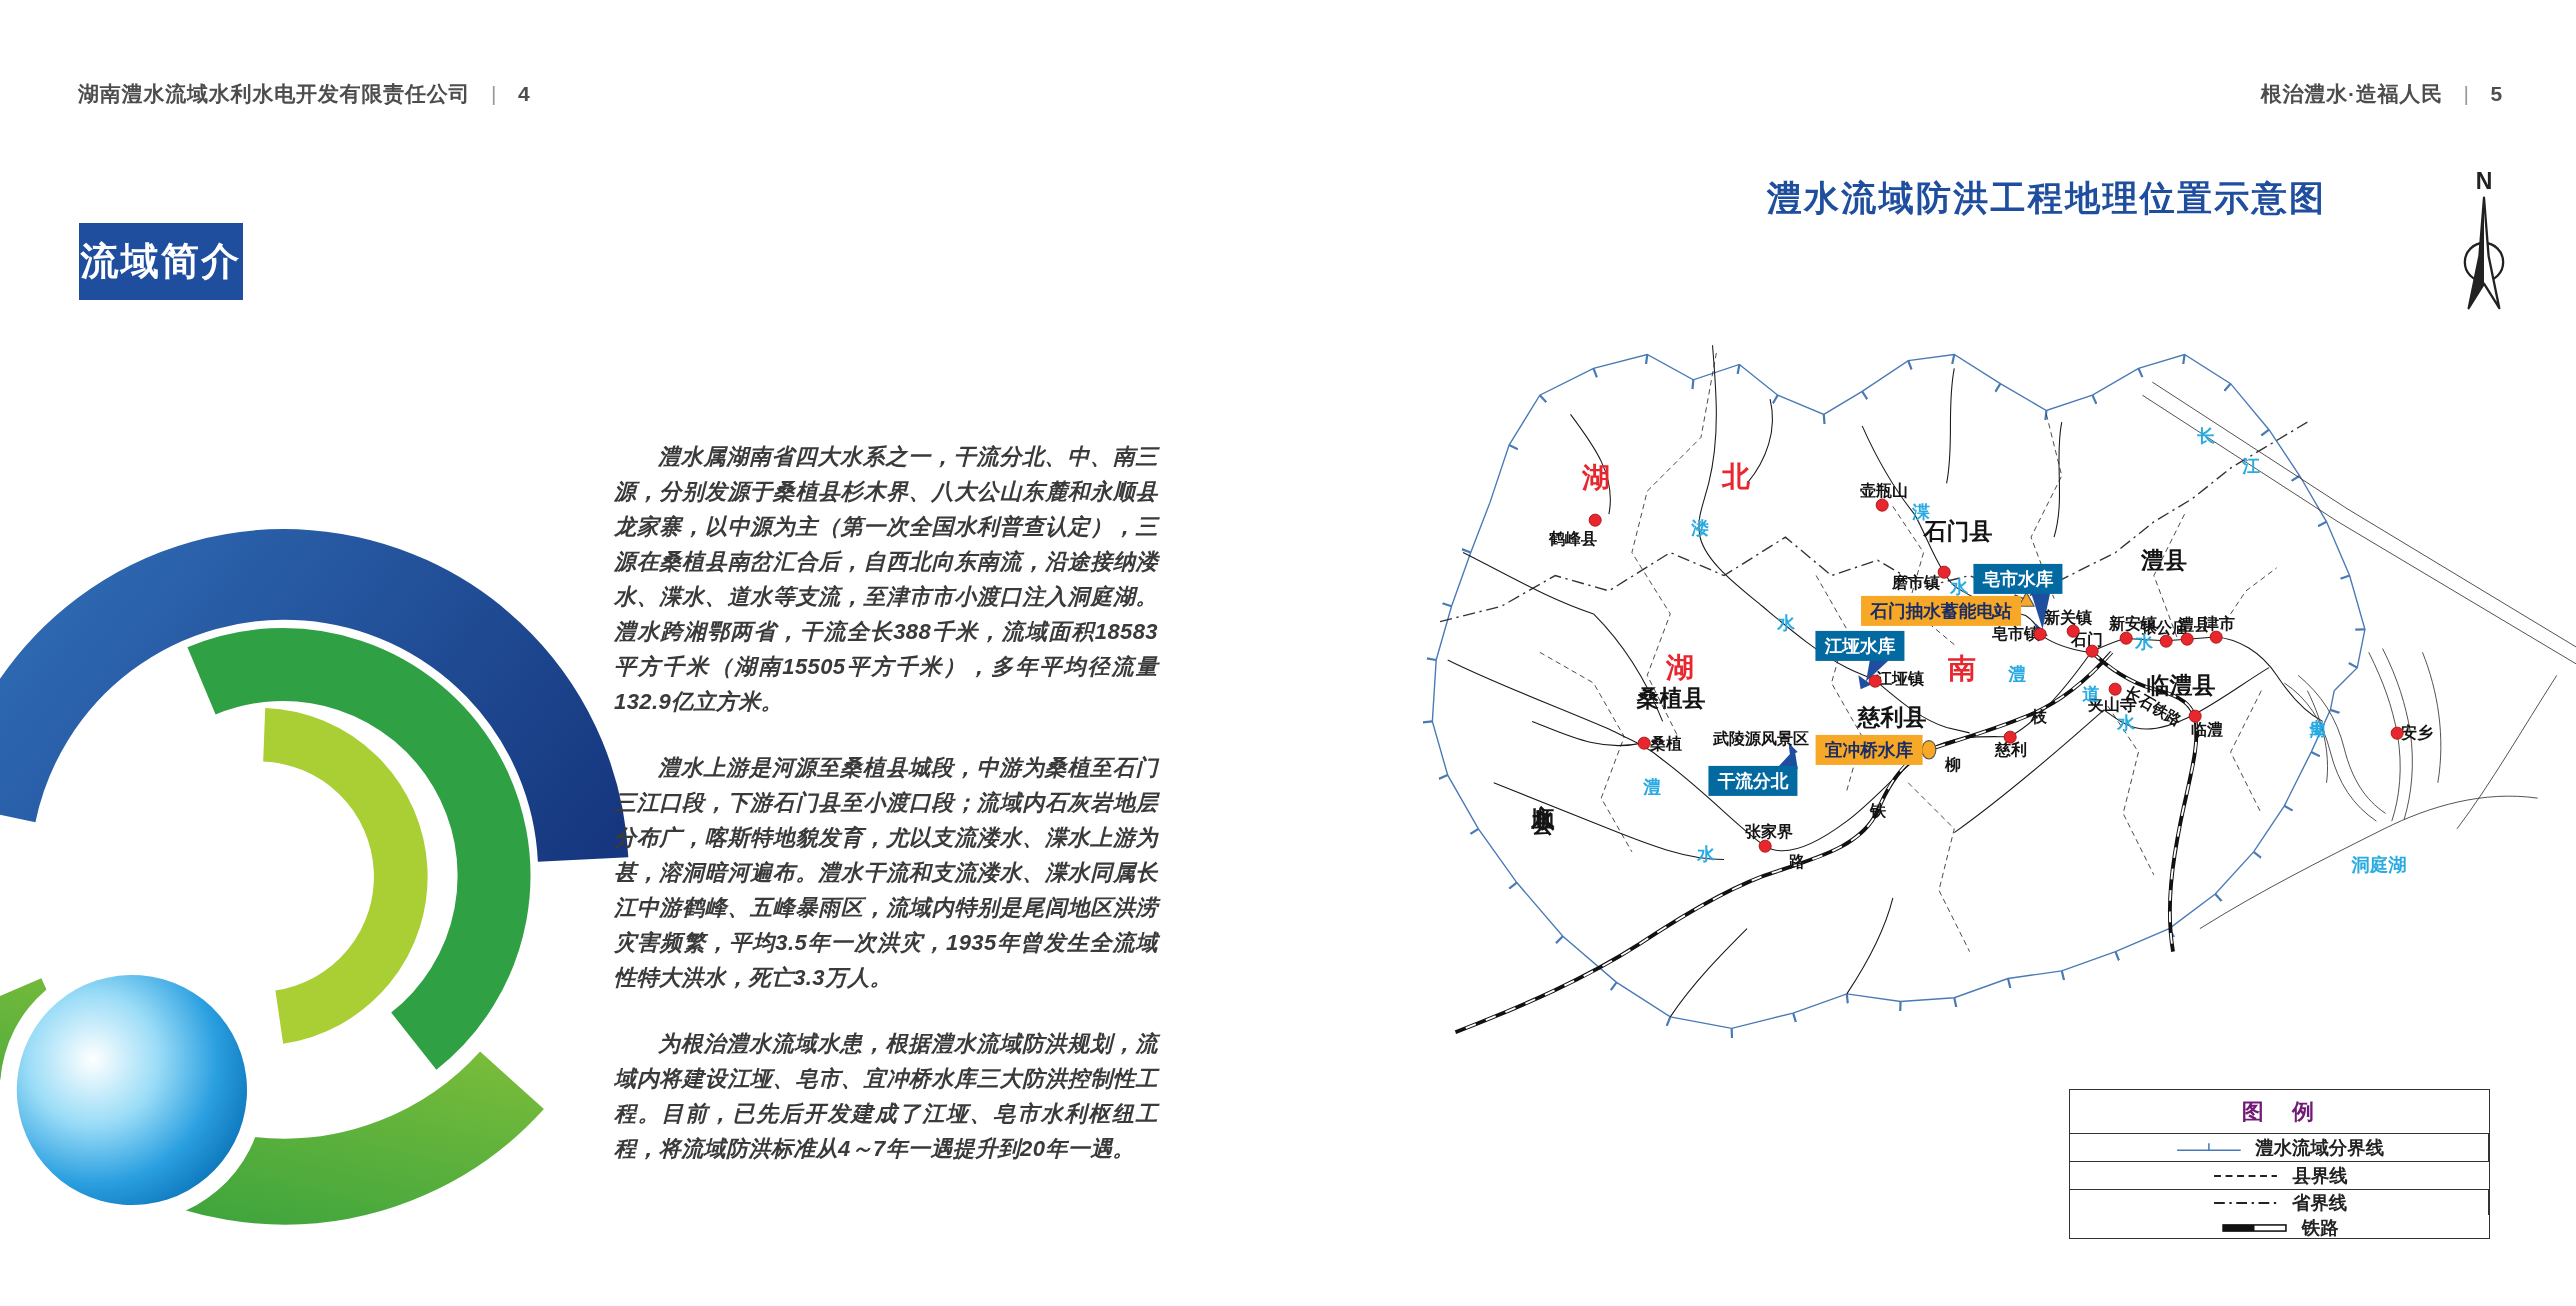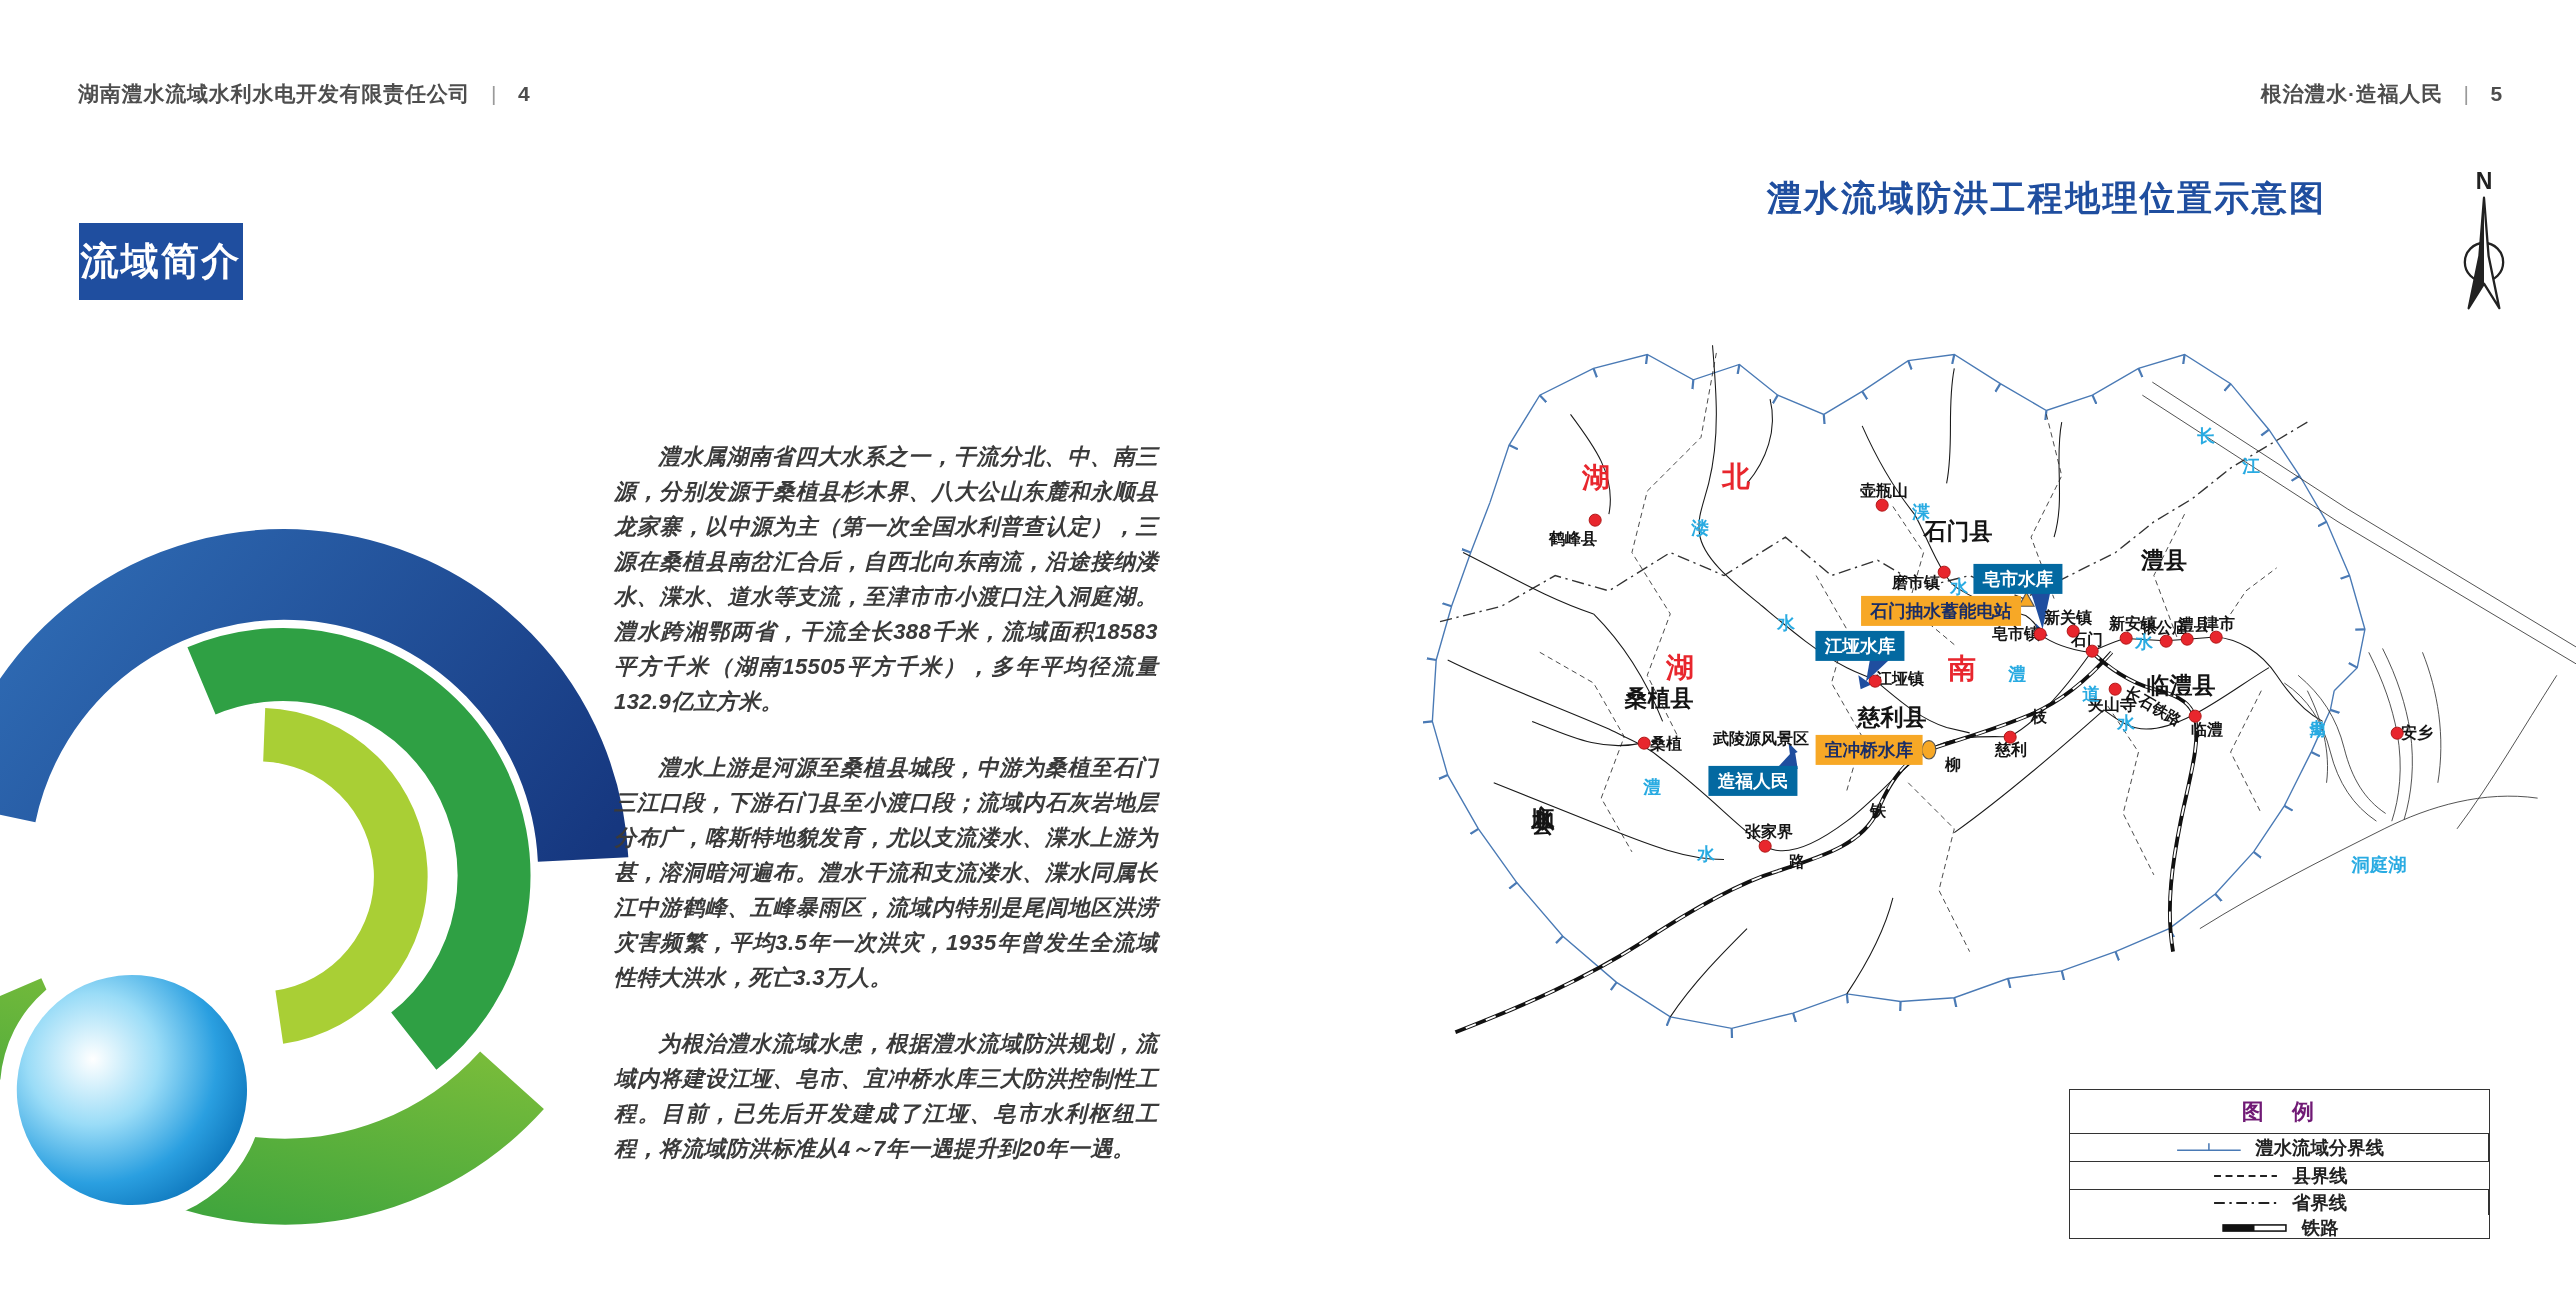--- a/index.html
+++ b/index.html
@@ -195,21 +195,21 @@
       <ellipse cx="667" cy="557" rx="9" ry="12" fill="#f7a826" stroke="#555" stroke-width="1.5"></ellipse>
     </g>
   </svg>
 <div class="mlabel lb-province" style="left: 179px; top: 156px;">湖</div>
     <div class="mlabel lb-province" style="left: 319px; top: 155px;">北</div>
     <div class="mlabel lb-province" style="left: 263px; top: 346px;">湖</div>
     <div class="mlabel lb-province" style="left: 545px; top: 347px;">南</div>
     <div class="mlabel lb-town" style="left: 156px; top: 217px;">鹤峰县</div>
     <div class="mlabel lb-county" style="left: 541px; top: 209px;">石门县</div>
     <div class="mlabel lb-county" style="left: 747px; top: 238px;">澧县</div>
-    <div class="mlabel lb-county" style="left: 242px; top: 376px; text-align: right;">桑植县</div>
+    <div class="mlabel lb-county" style="left: 254px; top: 376px; text-align: right;">桑植县</div>
     <div class="mlabel lb-county" style="left: 463px; top: 395px; margin-left: 12px;">慈利县</div>
     <div class="mlabel lb-county" style="left: 764px; top: 363px;">临澧县</div>
     <div class="mlabel lb-county-v" style="left: 127px; top: 470px;">永顺县</div>
     <div class="mlabel lb-scenic" style="left: 344px; top: 417px;">武陵源风景区</div>
     <div class="mlabel lb-town" style="left: 467px; top: 169px;">壶瓶山</div>
     <div class="mlabel lb-town" style="left: 499px; top: 261px;">磨市镇</div>
     <div class="mlabel lb-town" style="left: 651px; top: 296px;">新关镇</div>
     <div class="mlabel lb-town" style="left: 599px; top: 312px;">皂市镇</div>
     <div class="mlabel lb-town" style="left: 670px; top: 318px;">石门</div>
     <div class="mlabel lb-town" style="left: 716px; top: 302px;">新安镇</div>
@@ -254,21 +254,21 @@
     <div class="dot" style="left: 799px; top: 315px;"></div>
     <div class="dot" style="left: 458px; top: 359px;"></div>
     <div class="dot" style="left: 227px; top: 421px;"></div>
     <div class="dot" style="left: 348px; top: 524px;"></div>
     <div class="dot" style="left: 593px; top: 415px;"></div>
     <div class="dot" style="left: 698px; top: 367px;"></div>
     <div class="dot" style="left: 778px; top: 394px;"></div>
     <div class="dot" style="left: 980px; top: 411px;"></div>
     <div class="callout co-blue" style="left: 601px; top: 257px;">皂市水库</div>
     <div class="callout co-blue" style="left: 443px; top: 324px;">江垭水库</div>
-    <div class="callout co-blue" style="left: 336px; top: 459px;">造福人民</div>
+    <div class="callout co-blue" style="left: 336px; top: 459px;">干流分北</div>
     <div class="callout co-orange" style="left: 524px; top: 289px;">石门抽水蓄能电站</div>
     <div class="callout co-orange" style="left: 452px; top: 428px;">宜冲桥水库</div>
   </div>
 
 <div class="legend">
   <div class="lg-title">图　例</div>
   <div class="lg-grid" id="legend-grid">
       <div class="lg-cell">
         <svg class="sym" width="69" height="14" viewBox="0 0 88.9531 18">
           <line x1="4" y1="12" x2="86" y2="12" stroke="#4a7ab5" stroke-width="2"></line>

